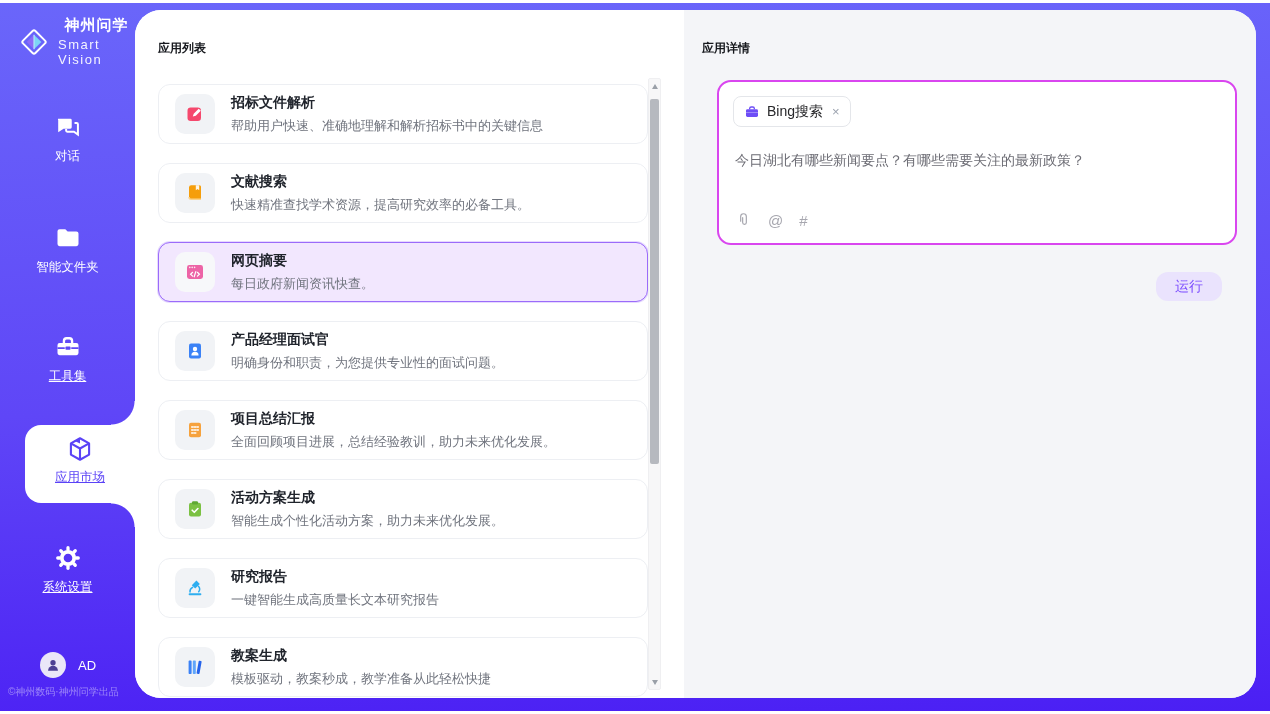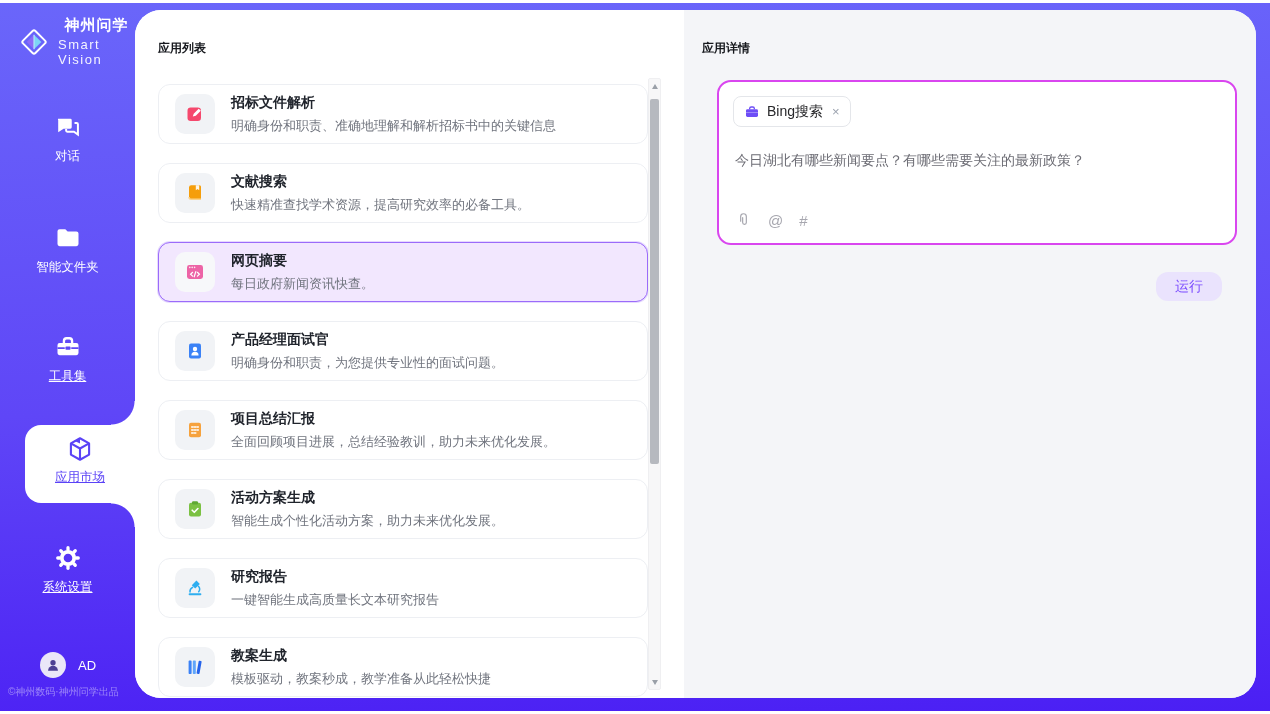--- a/index.html
+++ b/index.html
@@ -174,21 +174,21 @@
 
         <div class="card">
           <div class="tile">
             <svg width="20" height="20" viewBox="0 0 20 20">
               <rect x="2.5" y="3.5" width="13.5" height="13.5" rx="3.2" fill="#f5486d"></rect>
               <path d="M7.8 12.6l.9-2.9 5-5 2.1 2.1-5 5-3 .8z" fill="#fff"></path>
             </svg>
           </div>
           <div class="card-text">
             <div class="card-title">招标文件解析</div>
-            <div class="card-desc">明确身份和职责、准确地理解和解析招标书中的关键信息</div>
+            <div class="card-desc">帮助用户快速、准确地理解和解析招标书中的关键信息</div>
           </div>
         </div>
 
         <div class="card">
           <div class="tile">
             <svg width="20" height="20" viewBox="0 0 20 20">
               <path d="M4 4.5A2.2 2.2 0 0 1 6.2 2.3h8.3a1.5 1.5 0 0 1 1.5 1.5v12.4H6.2A2.2 2.2 0 0 1 4 14z" fill="#f59e0b"></path>
               <path d="M4 14a2.2 2.2 0 0 0 2.2 2.2H16" fill="none" stroke="#fbd38d" stroke-width="1.4"></path>
               <path d="M10.8 2.3v5l1.7-1.3 1.7 1.3v-5z" fill="#fff" opacity="0.9"></path>
             </svg>

